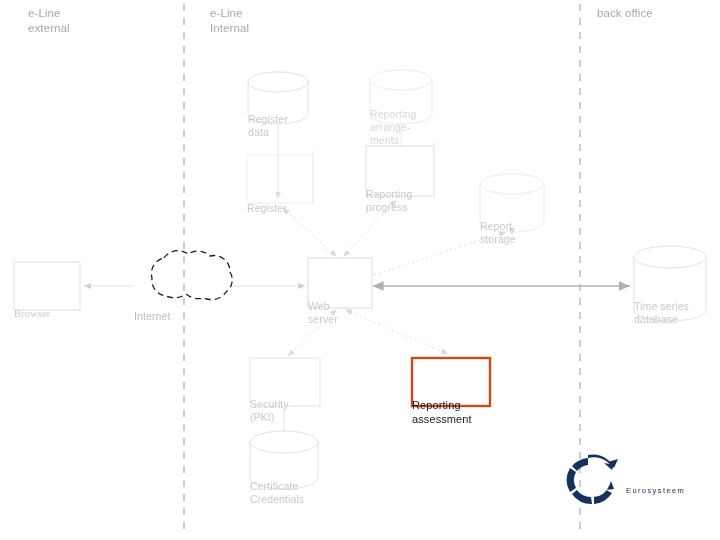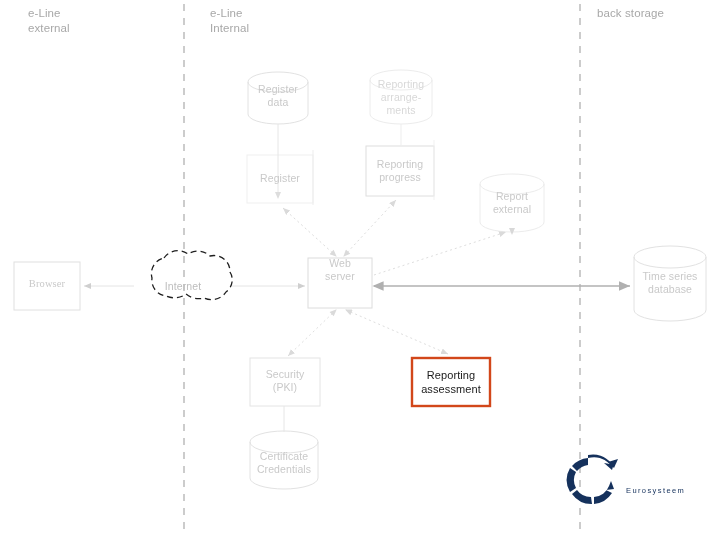--- a/index.html
+++ b/index.html
@@ -32,23 +32,23 @@
     font-size: 11.5px;
     line-height: 15px;
     white-space: pre-line;
     letter-spacing: 0.1px;
   }
   .node-label {
     position: absolute;
     color: #c9c9c9;
     font-size: 10.5px;
     line-height: 13px;
-    text-align: center;
     white-space: pre-line;
     letter-spacing: 0.1px;
+    margin-top: 30px;
   }
   .node-label.strong {
     color: #1a1a1a;
     font-size: 11px;
     line-height: 14px;
   }
   .node-label.cloud {
     color: #bdbdbd;
   }
   .logo-wrap {
@@ -223,42 +223,42 @@
 
     <g>
       <line x1="232" y1="286" x2="305" y2="286" stroke="#e4e4e4" stroke-width="1" marker-end="url(#arrowFaint)"></line>
     </g>
   </svg>
 
   <div class="zone-label" style="left:28px; top:6px;">e-Line
 external</div>
   <div class="zone-label" style="left:210px; top:6px;">e-Line
 Internal</div>
-  <div class="zone-label" style="left:597px; top:6px;">back storage</div>
+  <div class="zone-label" style="left:597px; top:6px;">back office</div>
 
   <div class="node-label" style="left:14px; top:277px; width:66px;font-family:Liberation Serif, serif;">Browser</div>
 
   <div class="node-label cloud" style="left:134px; top:280px; width:98px;">Internet</div>
 
   <div class="node-label" style="left:248px; top:83px; width:60px;">Register
 data</div>
 
   <div class="node-label" style="left:370px; top:78px; width:62px; color:#d8d8d8;">Reporting
 arrange-
 ments</div>
 
   <div class="node-label" style="left:247px; top:172px; width:66px;">Register</div>
 
   <div class="node-label" style="left:366px; top:158px; width:68px;">Reporting
 progress</div>
 
   <div class="node-label" style="left:480px; top:190px; width:64px;">Report
-external</div>
-
-  <div class="node-label" style="left:308px; top:257px; width:64px;">Web
+storage</div>
+
+  <div class="node-label" style="left:308px; top:270px; width:64px;">Web
 server</div>
 
   <div class="node-label" style="left:250px; top:368px; width:70px;">Security
 (PKI)</div>
 
   <div class="node-label" style="left:634px; top:270px; width:72px;">Time series
 database</div>
 
   <div class="node-label" style="left:250px; top:450px; width:68px;">Certificate
 Credentials</div>

